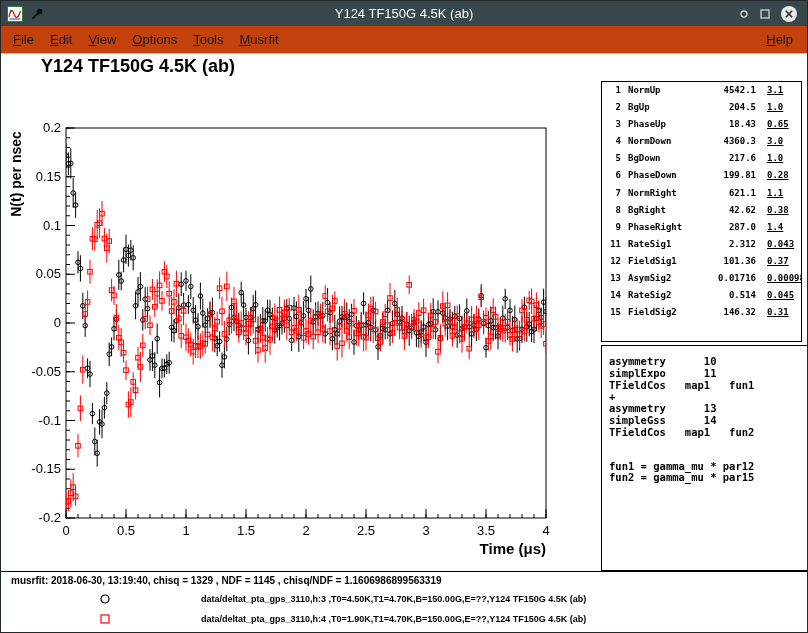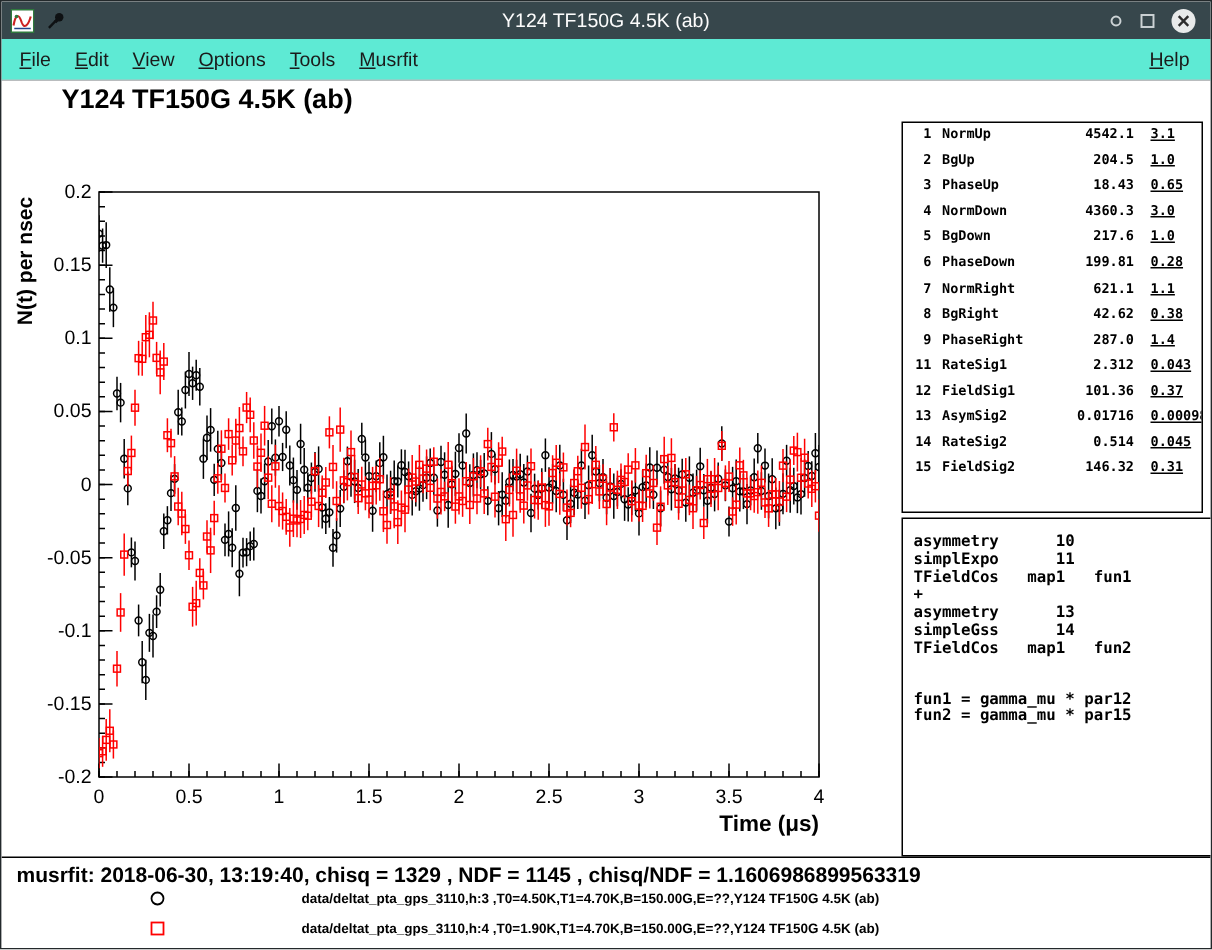--- a/index.html
+++ b/index.html
@@ -34,21 +34,21 @@
   .pval { width: 48px; text-align: right; flex: none; }
   .perr { margin-left: 11px; flex: none; text-decoration: underline; }
 
   
   .theory-box { position: absolute; left: 600px; top: 291px; width: 237px; height: 226px; border: 1px solid #000; background: #fff; padding: 10px 0 0 7px; overflow: hidden; }
   .tline { font-family: "DejaVu Sans Mono", monospace; font-size: 10.5px; font-weight: bold; line-height: 11.8px; white-space: pre; }
   .functions-block { margin-top: 22px; }
 
   
   .divider { position: absolute; left: 0; top: 517px; width: 100%; height: 0; border-top: 1px solid #000; }
-  .stats { position: absolute; left: 10px; top: 521px; font-size: 14px; font-weight: bold; white-space: nowrap; color: #000; }
+  .stats { position: absolute; left: 10px; top: 521px; font-size: 10px; font-weight: bold; white-space: nowrap; color: #000; }
   .legend { position: absolute; left: 0; top: 530px; right: 0; bottom: 0; text-decoration: underline; }
   .lrow { position: absolute; left: 0; width: 100%; height: 18px; }
   .lsym { position: absolute; left: 97px; top: 1px; }
   .ltext { position: absolute; left: 200px; top: 3px; font-size: 9px; font-weight: bold; white-space: nowrap; color: #000; }
 </style>
 </head>
 <body>
 
 <div class="window">
 
@@ -81,21 +81,21 @@
       <span class="tbtn">
         <svg width="18" height="18" viewBox="0 0 18 18">
           <circle cx="9" cy="9" r="8" fill="#e8eaea"></circle>
           <line x1="5.8" y1="5.8" x2="12.2" y2="12.2" stroke="#2c2c2c" stroke-width="1.6"></line>
           <line x1="12.2" y1="5.8" x2="5.8" y2="12.2" stroke="#2c2c2c" stroke-width="1.6"></line>
         </svg>
       </span>
     </div>
   </div>
 
-  <div class="menubar" style="background: #5eead4;">
+  <div class="menubar" style="background: #c2410c;">
     <div class="menu-left">
         <div class="menu-item"><u>F</u>ile</div>
         <div class="menu-item"><u>E</u>dit</div>
         <div class="menu-item"><u>V</u>iew</div>
         <div class="menu-item"><u>O</u>ptions</div>
         <div class="menu-item"><u>T</u>ools</div>
         <div class="menu-item"><u>M</u>usrfit</div>
       </div>
     <div class="menu-right">
         <div class="menu-item"><u>H</u>elp</div>

